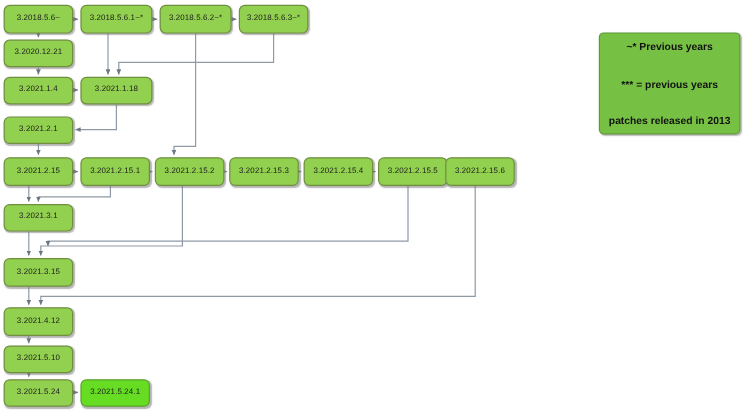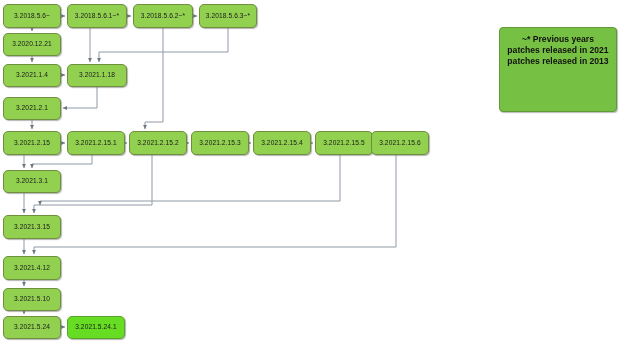--- a/index.html
+++ b/index.html
@@ -55,21 +55,21 @@
     border-radius: 4px;
     box-shadow: 1px 1px 1px rgba(120,120,120,0.5);
     color: #111111;
     font-size: 8.6px;
     font-weight: bold;
     line-height: 1.28;
     text-align: center;
     padding: 6px 4px 5px 4px;
     display: flex;
     flex-direction: column;
-    justify-content: flex-start;
+    justify-content: space-between;
   }
   .legend-line {
     display: block;
   }
 </style>
 </head>
 <body>
 
 <div id="canvas">
 
@@ -177,17 +177,17 @@
       <div class="node" style="left: 3px; top: 316px; width: 58px; height: 23px;">
         <span>3.2021.5.24</span>
       </div>
       <div class="node highlight" style="left: 67px; top: 316px; width: 58px; height: 23px;">
         <span>3.2021.5.24.1</span>
       </div>
     </div>
 
   <div class="legend" id="legend-box" style="left: 499px; top: 27px; width: 118px; height: 85px;">
       <span class="legend-line">~* Previous years</span>
-      <span class="legend-line">patches released in 2021</span>
+      <span class="legend-line">*** = previous years</span>
       <span class="legend-line">patches released in 2013</span>
     </div>
 
 </div>
 
 </body></html>

